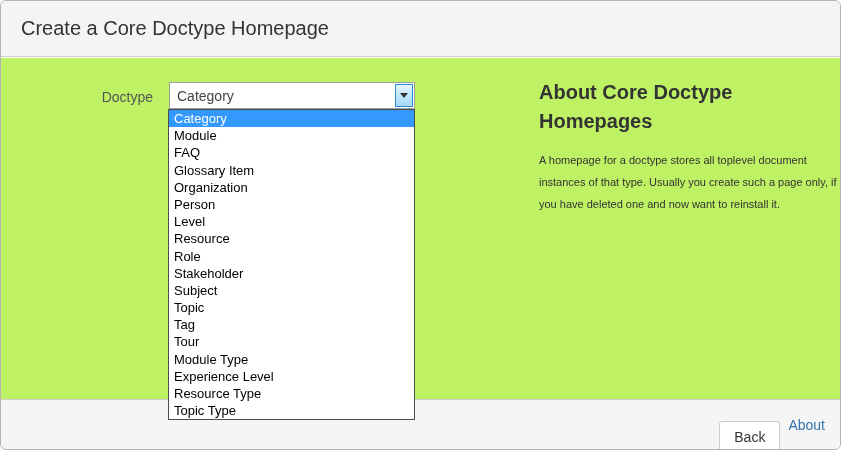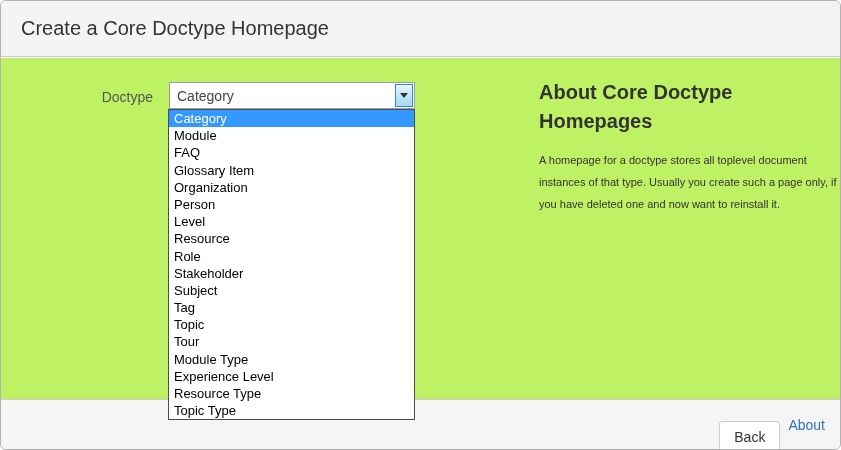--- a/index.html
+++ b/index.html
@@ -166,22 +166,22 @@
         <div class="opt">Module</div>
         <div class="opt">FAQ</div>
         <div class="opt">Glossary Item</div>
         <div class="opt">Organization</div>
         <div class="opt">Person</div>
         <div class="opt">Level</div>
         <div class="opt">Resource</div>
         <div class="opt">Role</div>
         <div class="opt">Stakeholder</div>
         <div class="opt">Subject</div>
+        <div class="opt">Topic</div>
         <div class="opt">Tag</div>
-        <div class="opt">Topic</div>
         <div class="opt">Tour</div>
         <div class="opt">Module Type</div>
         <div class="opt">Experience Level</div>
         <div class="opt">Resource Type</div>
         <div class="opt">Topic Type</div>
       </div>
 
     <div class="about-panel">
       <h2 class="about-heading">About Core Doctype Homepages</h2>
       <p class="about-body">A homepage for a doctype stores all toplevel document instances of that type. Usually you create such a page only, if you have deleted one and now want to reinstall it.</p>

